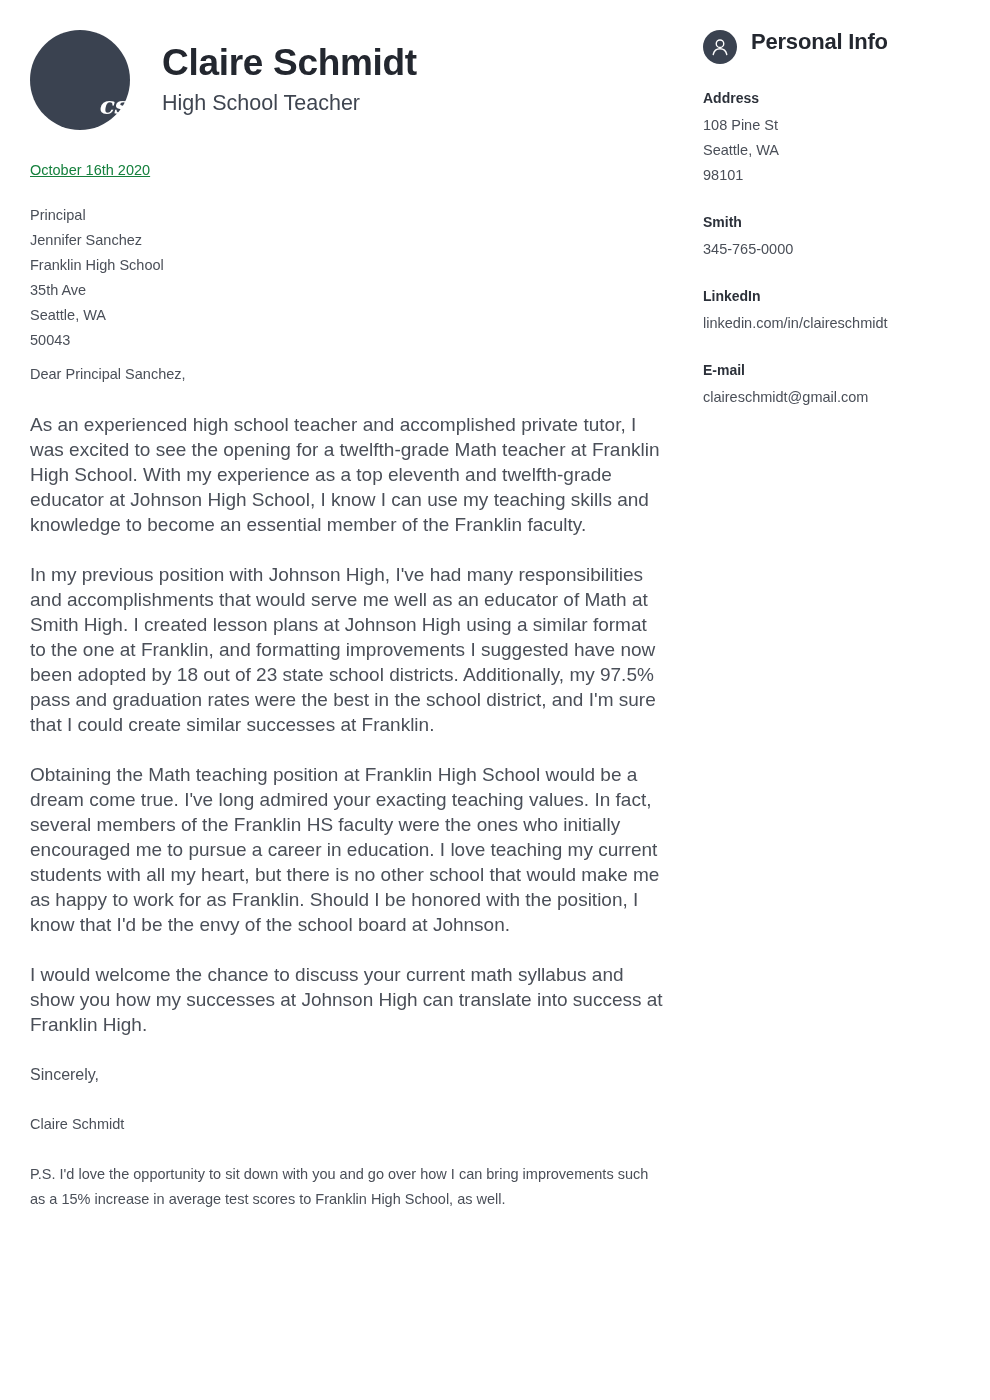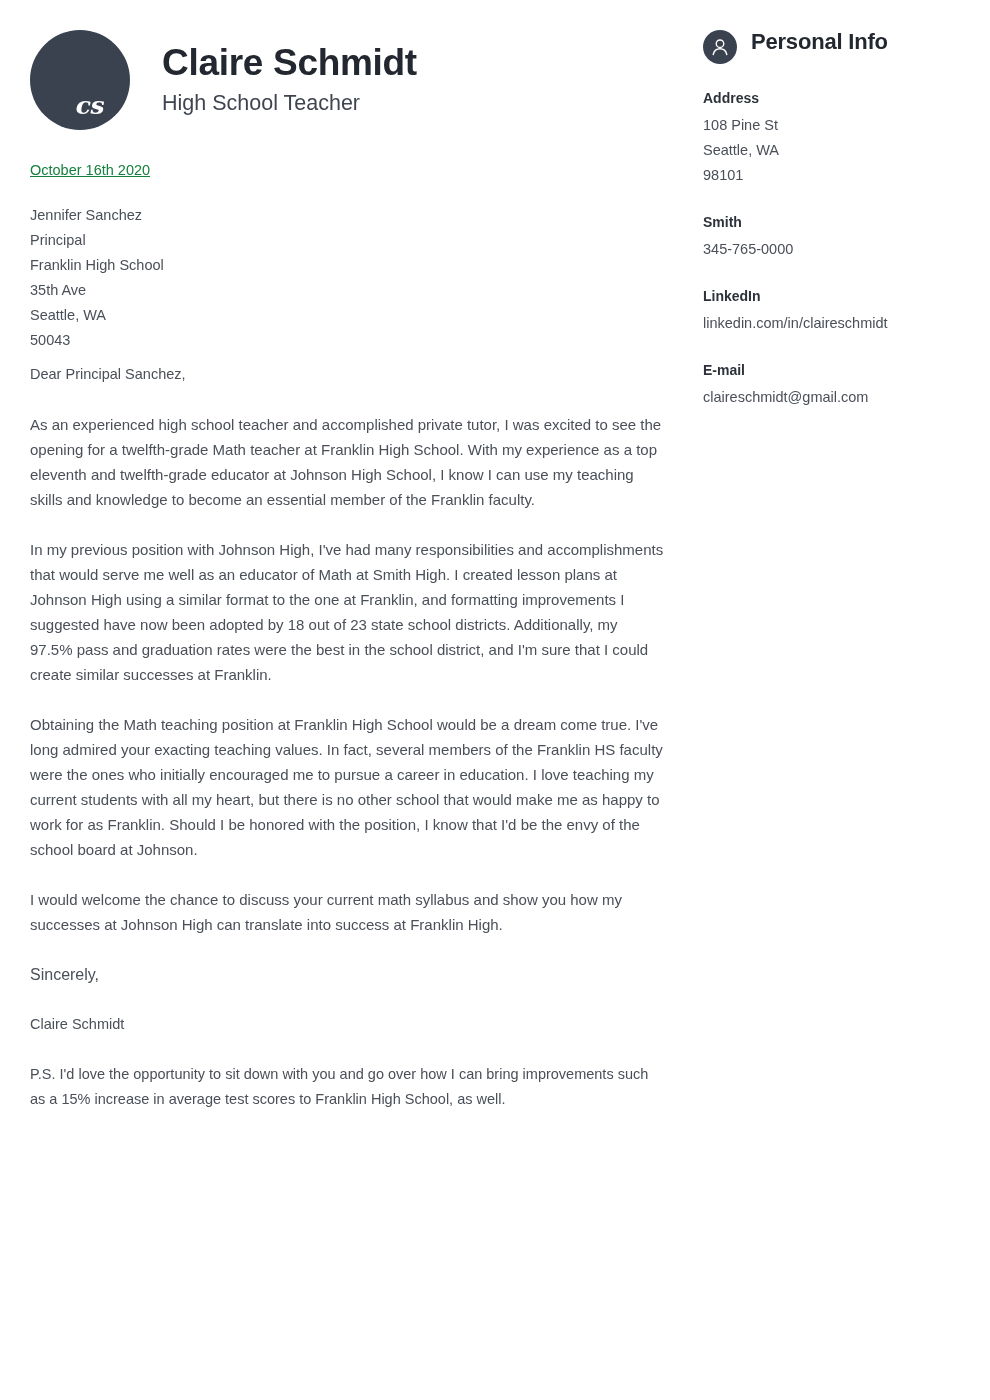--- a/index.html
+++ b/index.html
@@ -39,21 +39,21 @@
   .avatar {
     position: relative;
     width: 100px;
     height: 100px;
     border-radius: 50%;
     background: #3a4250;
     flex: 0 0 auto;
   }
   .avatar-monogram {
     position: absolute;
-    right: 26px;
+    right: 2px;
     bottom: 12px;
     color: #ffffff;
     font-family: "DejaVu Serif", serif;
     font-style: italic;
     font-weight: 700;
     font-size: 25px;
     line-height: 1;
     letter-spacing: -0.5px;
   }
   .identity {
@@ -94,21 +94,21 @@
   .salutation {
     margin-top: 9px;
     font-size: 14.5px;
     line-height: 25px;
     color: #4a4f58;
   }
 
   .body-copy { margin-top: 0; }
   .body-copy p {
     margin: 25px 0 0 0;
-    font-size: 15px;
+    font-size: 19px;
     line-height: 25px;
     color: #4a4f58;
     width: 634px;
     text-align: left;
   }
   .closing-line {
     margin: 25px 0 0 0;
     font-size: 16px;
     line-height: 25px;
     color: #4a4f58;
@@ -187,22 +187,22 @@
       </div>
       <div class="identity">
         <h1 class="person-name">Claire Schmidt</h1>
         <div class="person-title">High School Teacher</div>
       </div>
     </div>
 
     <div class="letter-date">October 16th 2020</div>
 
     <div class="recipient">
+      <div>Principal</div>
       <div>Jennifer Sanchez</div>
-      <div>Principal</div>
       <div>Franklin High School</div>
       <div>35th Ave</div>
       <div>Seattle, WA</div>
       <div>50043</div>
     </div>
 
     <div class="salutation">Dear Principal Sanchez,</div>
 
     <div class="body-copy">
       <p>As an experienced high school teacher and accomplished private tutor, I was excited to see the opening for a twelfth-grade Math teacher at Franklin High School. With my experience as a top eleventh and twelfth-grade educator at Johnson High School, I know I can use my teaching skills and knowledge to become an essential member of the Franklin faculty.</p>

